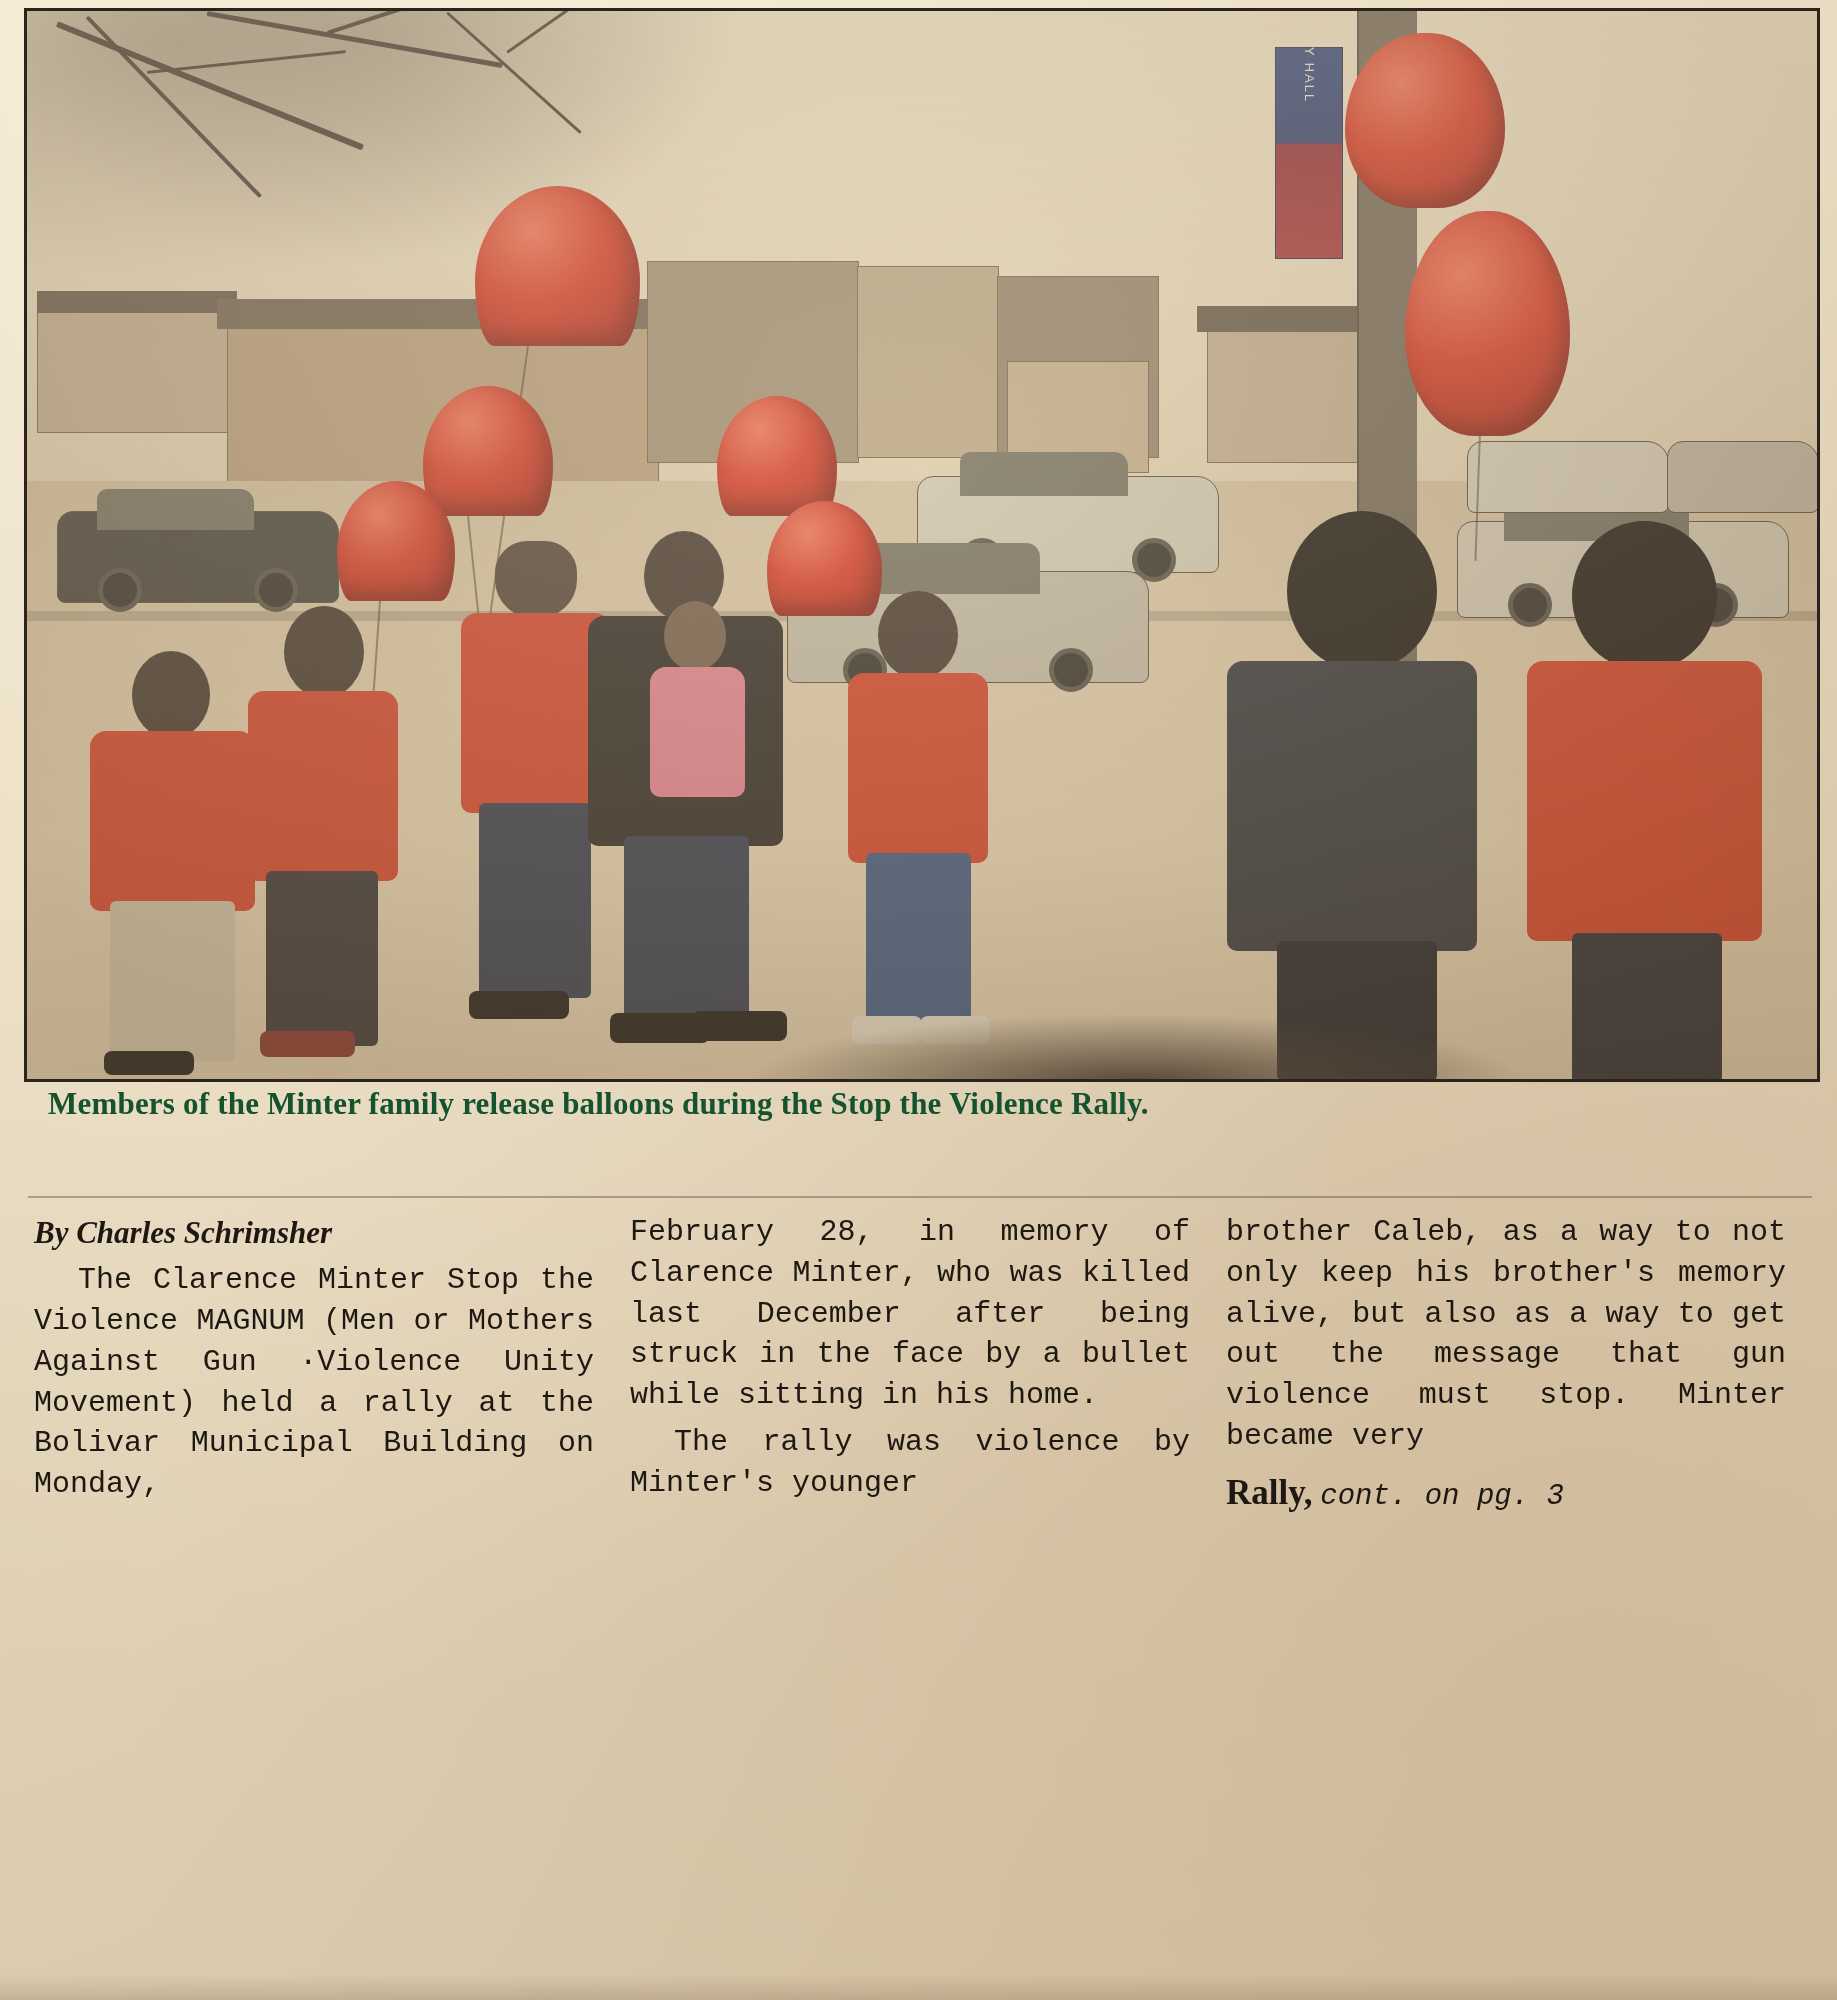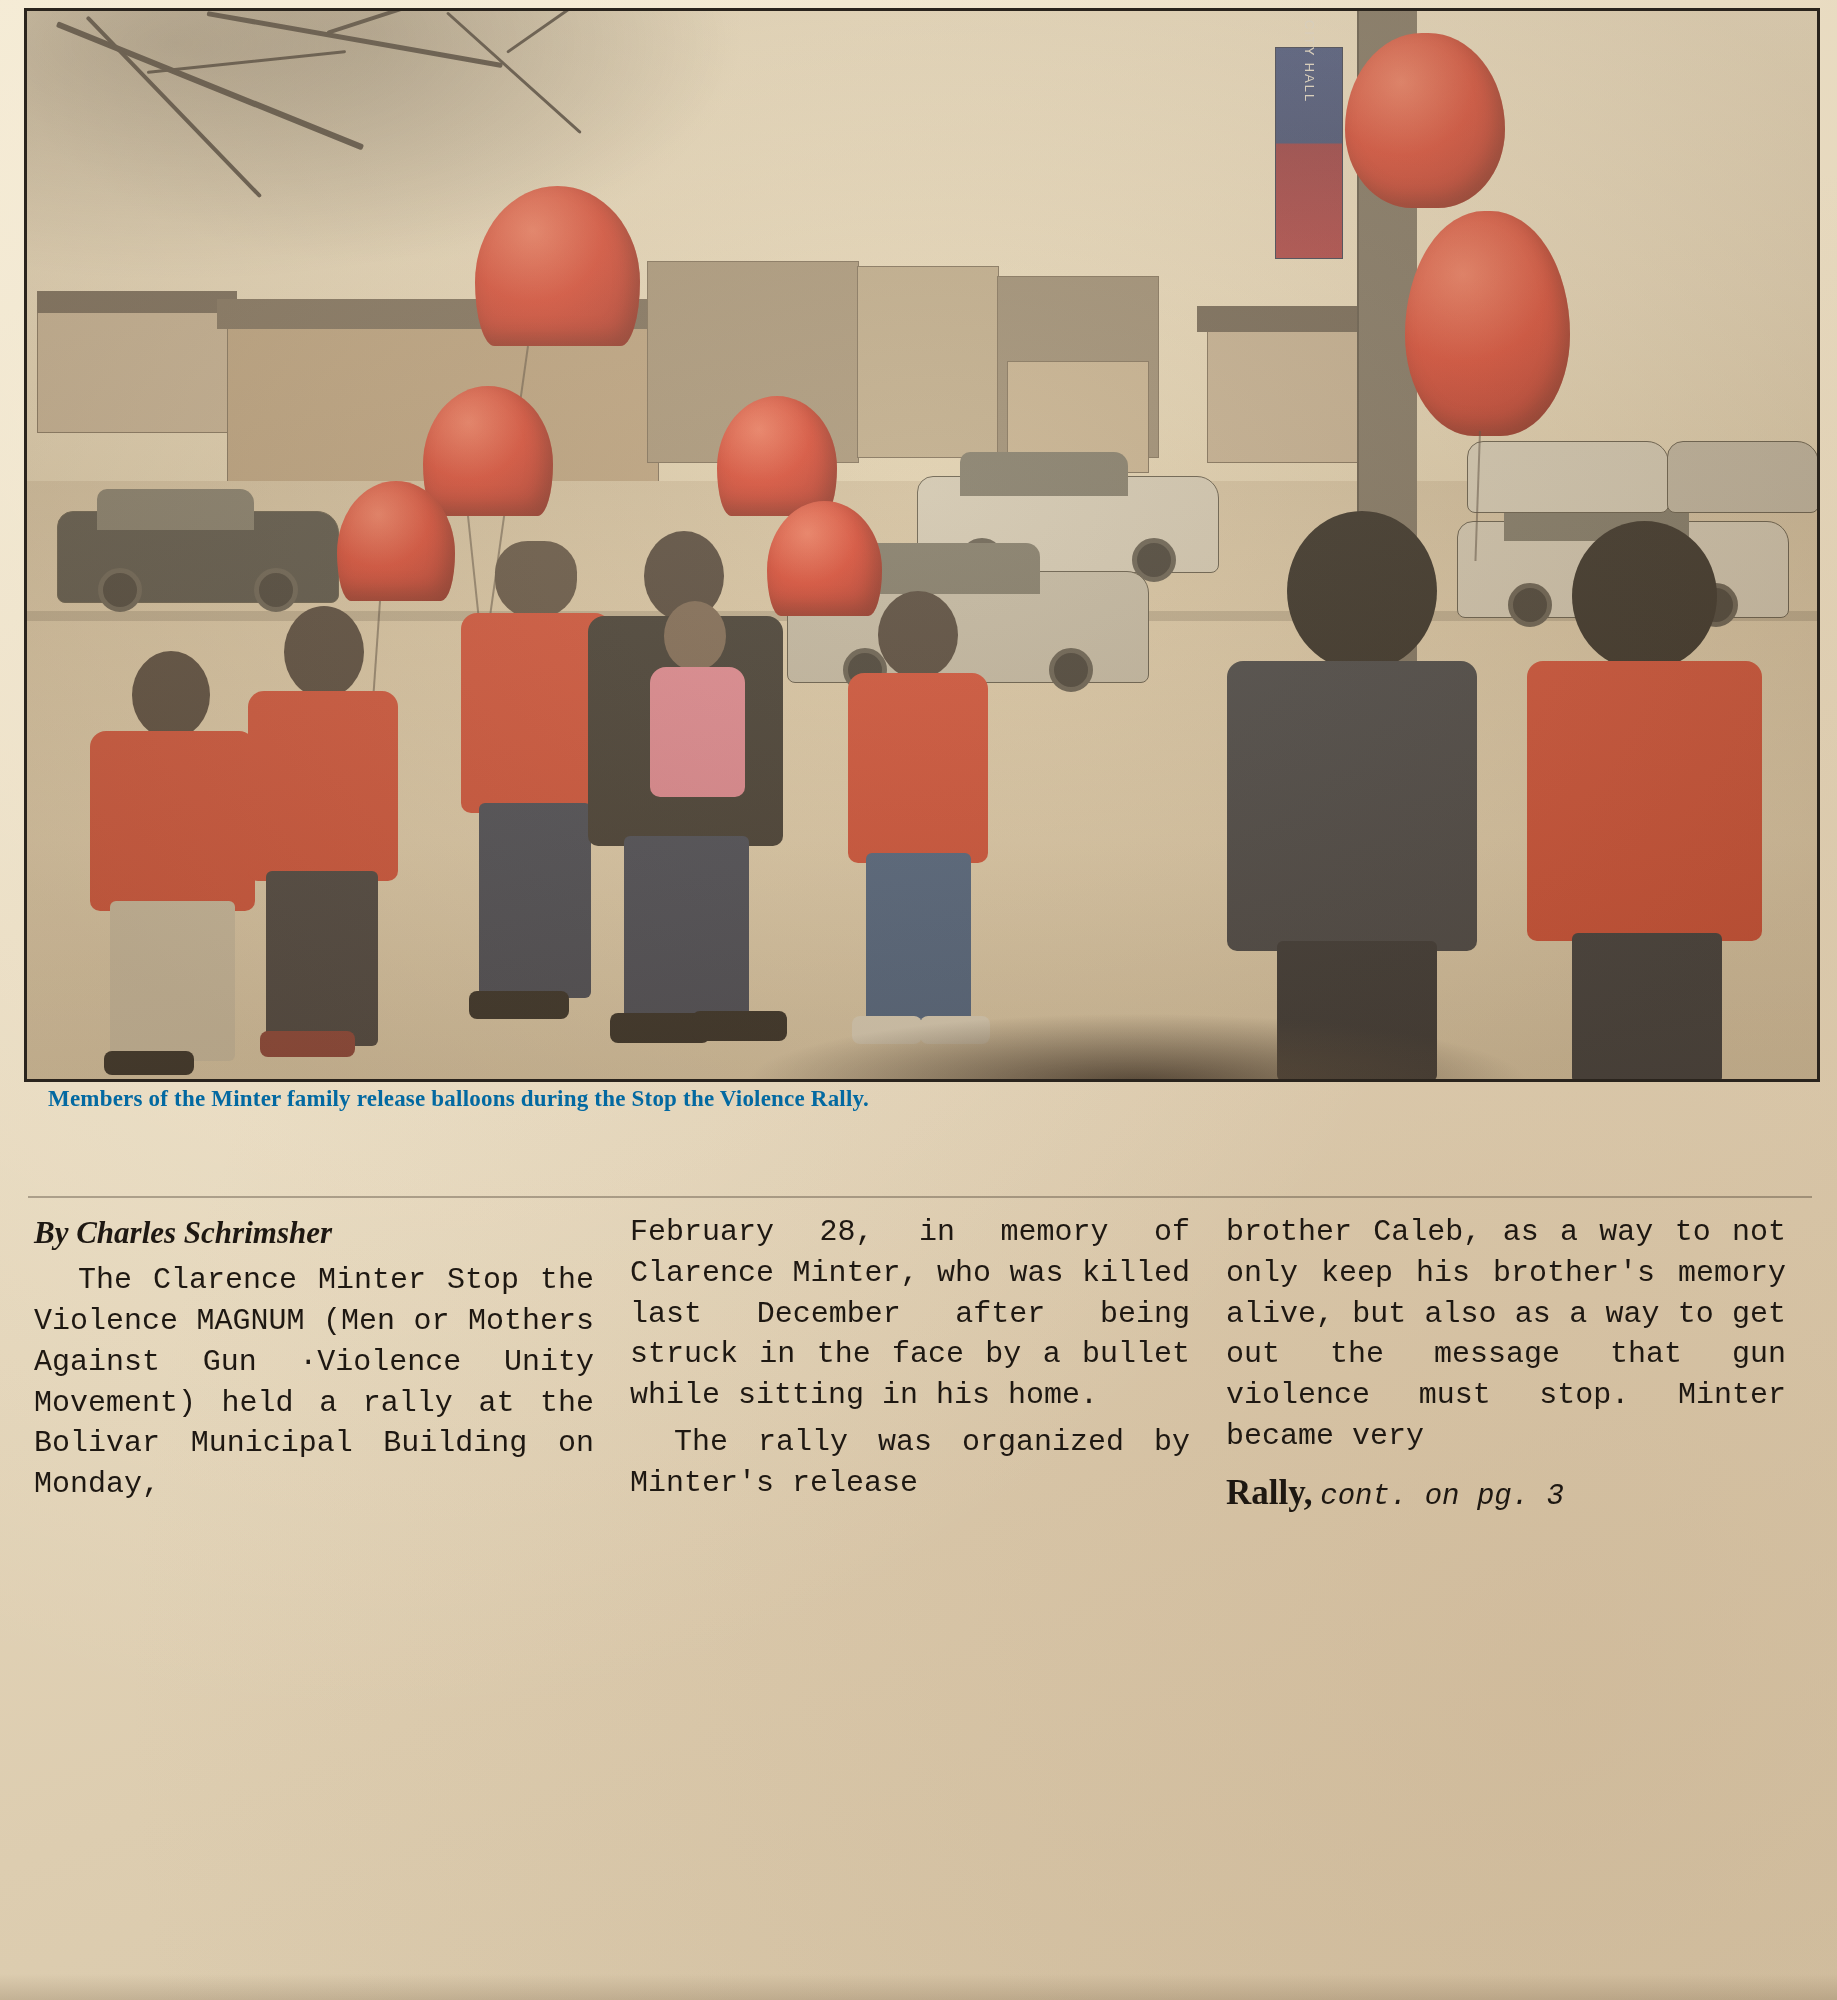--- a/index.html
+++ b/index.html
@@ -150,23 +150,23 @@
     pointer-events: none;
   }
   
   .caption {
     position: absolute;
     left: 48px;
     top: 1086px;
     width: 1760px;
     font-family: "Liberation Serif", serif;
     font-weight: bold;
-    font-size: 23px;
+    font-size: 31px;
     letter-spacing: 0.2px;
-    color: #0369a1;
+    color: #14532d;
   }
   .headline {
     position: absolute;
     left: 30px;
     top: 1128px;
     width: 1790px;
     font-family: "Liberation Serif", serif;
     font-weight: bold;
     font-size: 50px;
     line-height: 1.1;
@@ -361,21 +361,21 @@
 
   <div class="rule"></div>
 
   <div class="columns">
     <div class="col">
       <div class="byline">By Charles Schrimsher</div>
       <p>The Clarence Minter Stop the Violence MAGNUM (Men or Mothers Against Gun ·Violence Unity Movement) held a rally at the Bolivar Municipal Building on Monday,</p>
     </div>
     <div class="col">
       <p class="noindent">February 28, in memory of Clarence Minter, who was killed last December after being struck in the face by a bullet while sitting in his home.</p>
-      <p>The rally was organized by Minter's release</p>
+      <p>The rally was violence by Minter's younger</p>
     </div>
     <div class="col">
       <p class="noindent">brother Caleb, as a way to not only keep his brother's memory alive, but also as a way to get out the message that gun violence must stop. Minter became very</p>
       <div class="jump">
         <b>Rally,</b>
         <i>cont. on pg. 3</i>
       </div>
     </div>
   </div>
 

